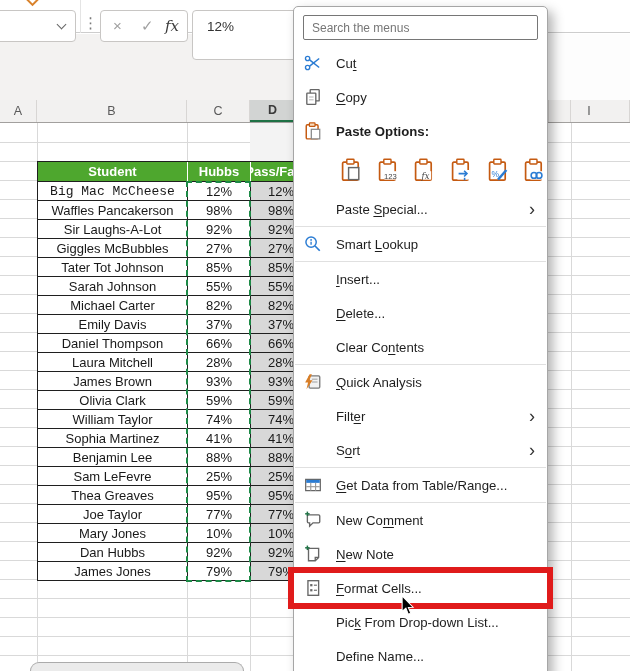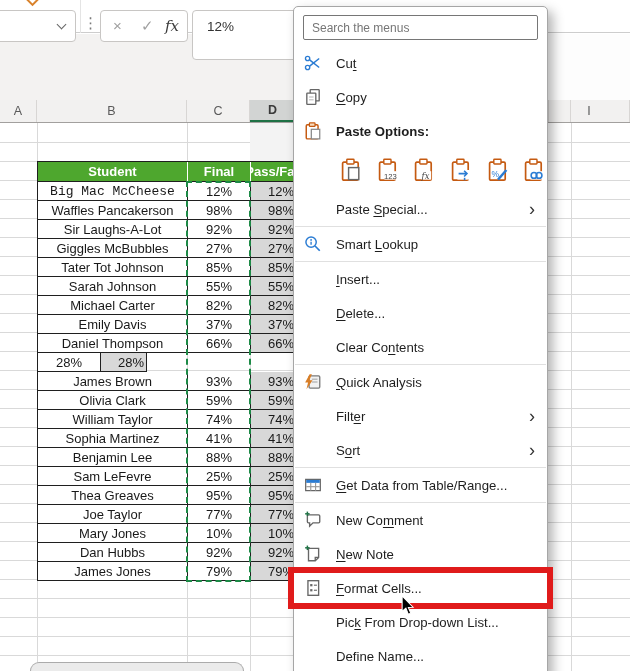--- a/index.html
+++ b/index.html
@@ -164,21 +164,21 @@
       <div class="gridline" style="left: 548px; top: 636px; width: 82px; height: 1px;"></div>
       <div class="gridline" style="left: 0px; top: 655px; width: 293px; height: 1px;"></div>
       <div class="gridline" style="left: 548px; top: 655px; width: 82px; height: 1px;"></div>
     </div>
 
   <div id="d-upper-tint"></div>
 
   <div id="table">
       <div class="trow">
         <div class="tcell hd" style="width: 150px;">Student</div>
-        <div class="tcell hd" style="width: 63px;">Final</div>
+        <div class="tcell hd" style="width: 63px;">Hubbs</div>
         <div class="tcell hd" style="width: 46px;">Pass/Fail</div>
       </div>
       <div class="trow">
         <div class="tcell" style="width: 150px; font-family: Liberation Mono, monospace;">Big Mac McCheese</div>
         <div class="tcell" style="width: 63px;">12%</div>
         <div class="tcell passcol" style="width: 46px;">12%</div>
       </div>
       <div class="trow">
         <div class="tcell" style="width: 150px;">Waffles Pancakerson</div>
         <div class="tcell" style="width: 63px;">98%</div>
@@ -213,20 +213,21 @@
         <div class="tcell" style="width: 150px;">Emily Davis</div>
         <div class="tcell" style="width: 63px;">37%</div>
         <div class="tcell passcol" style="width: 46px;">37%</div>
       </div>
       <div class="trow">
         <div class="tcell" style="width: 150px;">Daniel Thompson</div>
         <div class="tcell" style="width: 63px;">66%</div>
         <div class="tcell passcol" style="width: 46px;">66%</div>
       </div>
       <div class="trow">
+        <div class="tcell" style="width: 150px;">Laura Mitchell</div>
         <div class="tcell" style="width: 63px;">28%</div>
         <div class="tcell passcol" style="width: 46px;">28%</div>
       </div>
       <div class="trow">
         <div class="tcell" style="width: 150px;">James Brown</div>
         <div class="tcell" style="width: 63px;">93%</div>
         <div class="tcell passcol" style="width: 46px;">93%</div>
       </div>
       <div class="trow">
         <div class="tcell" style="width: 150px;">Olivia Clark</div>

